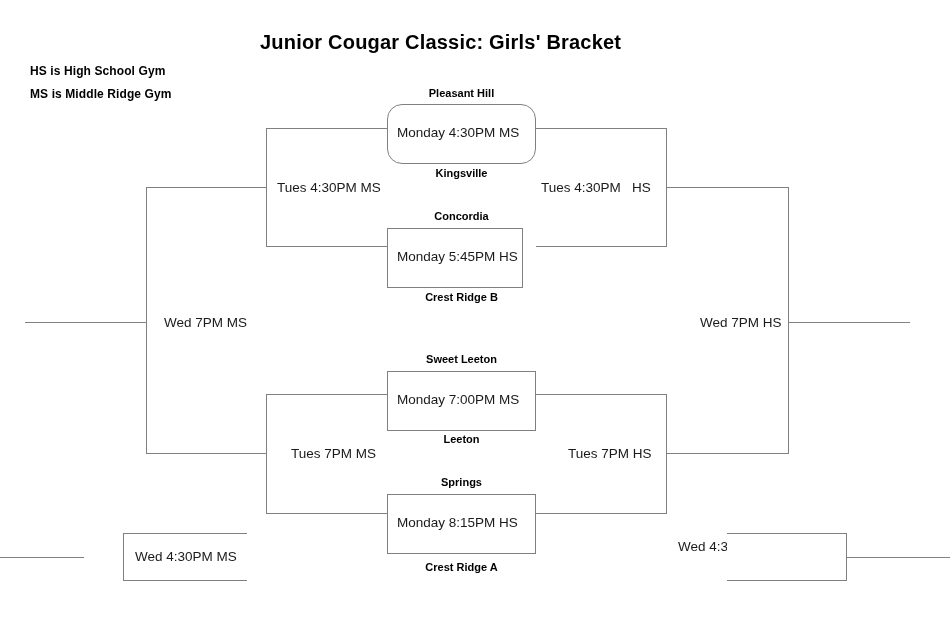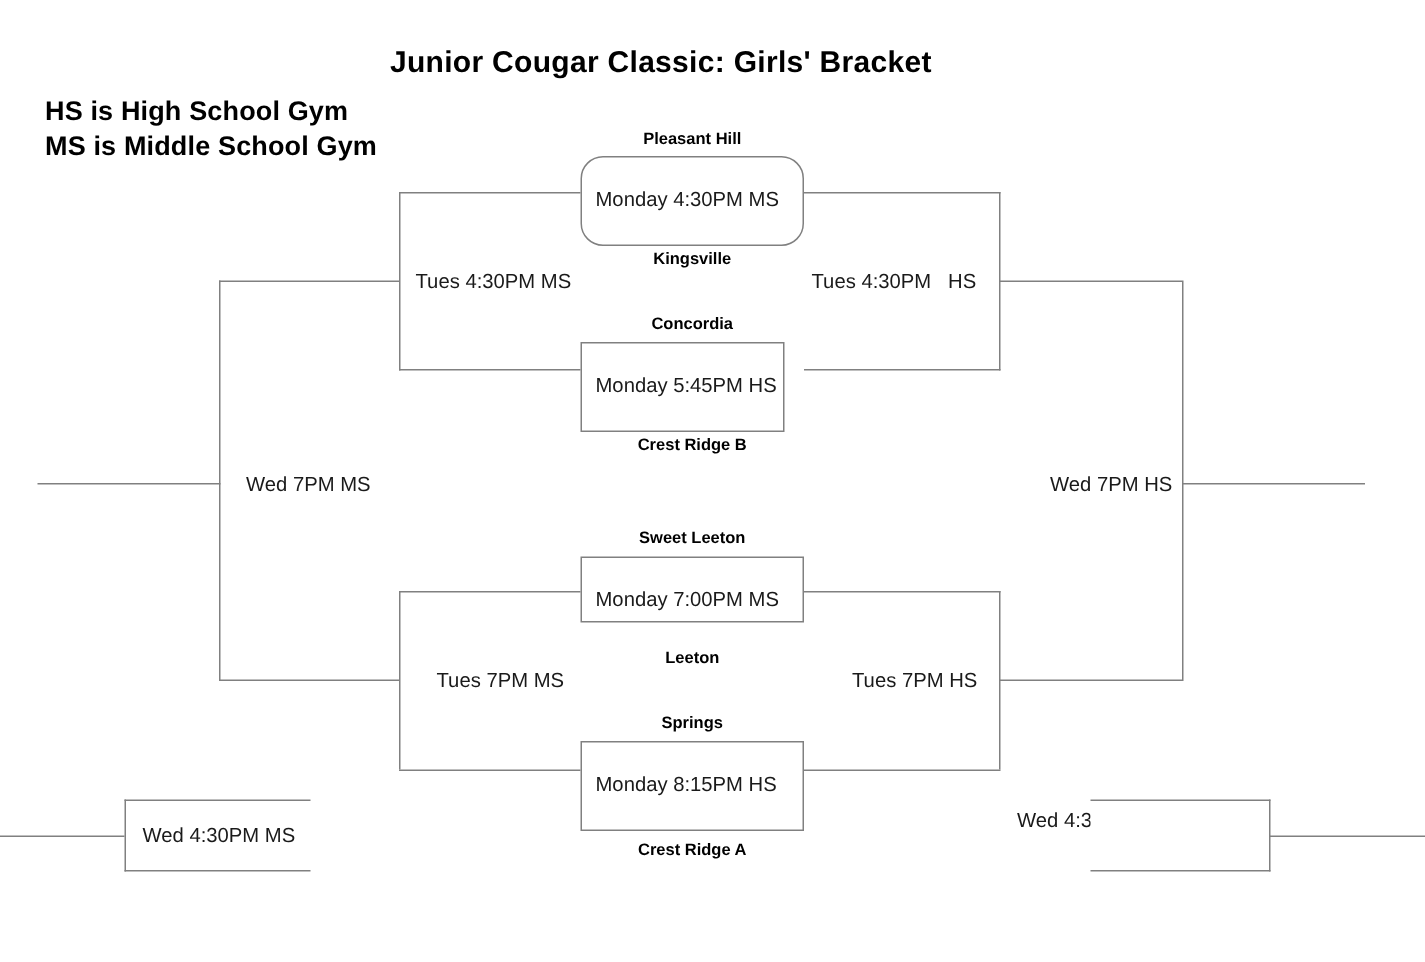--- a/index.html
+++ b/index.html
@@ -22,21 +22,21 @@
 
   
   .title {
     font-size: 20px;
     font-weight: bold;
     color: #000;
     white-space: nowrap;
     letter-spacing: 0.2px;
   }
   .legend-line {
-    font-size: 18px;
+    font-size: 12px;
     font-weight: bold;
     color: #000;
     white-space: nowrap;
     letter-spacing: 0.1px;
   }
   .team {
     font-size: 11px;
     font-weight: bold;
     color: #000;
     white-space: nowrap;
@@ -65,39 +65,40 @@
     box-sizing: border-box;
   }
   
   .box-noright {
     border-top: 1px solid #808080;
     border-bottom: 1px solid #808080;
     border-left: 1px solid #808080;
     border-right: none;
     background: #ffffff;
     box-sizing: border-box;
+    margin-left: 40px;
   }
   .box-noleft {
     border-top: 1px solid #808080;
     border-bottom: 1px solid #808080;
     border-right: 1px solid #808080;
     border-left: none;
     background: #ffffff;
     box-sizing: border-box;
   }
 </style>
 </head>
 <body>
 
 <div id="stage">
 
   <div class="abs title" style="left:260px; top:31px;">Junior Cougar Classic: Girls' Bracket</div>
 
   <div class="abs legend-line" style="left:30px; top:64px;">HS is High School Gym</div>
-  <div class="abs legend-line" style="left:30px; top:87px;">MS is Middle School Gym</div>
+  <div class="abs legend-line" style="left:30px; top:87px;">MS is Middle Ridge Gym</div>
 
   <div class="abs team" style="left:387px; top:87px; width:149px;">Pleasant Hill</div>
   <div class="abs gamebox" style="left:387px; top:104px; width:149px; height:60px;border-radius:15px;">
     <div class="abs slot" style="left:9px; top:20px;">Monday 4:30PM MS</div>
   </div>
   <div class="abs team" style="left:387px; top:167px; width:149px;">Kingsville</div>
 
   <div class="abs team" style="left:387px; top:210px; width:149px;">Concordia</div>
   <div class="abs gamebox" style="left:387px; top:228px; width:136px; height:60px;">
     <div class="abs slot" style="left:9px; top:20px;">Monday 5:45PM HS</div>
@@ -110,21 +111,21 @@
   <div class="abs hline" style="left:146px; top:187px; width:120px;"></div>
   <div class="abs slot" style="left:277px; top:180px;">Tues 4:30PM MS</div>
 
   <div class="abs vline" style="left:666px; top:128px; height:119px;"></div>
   <div class="abs hline" style="left:536px; top:128px; width:131px;"></div>
   <div class="abs hline" style="left:536px; top:246px; width:131px;"></div>
   <div class="abs hline" style="left:666px; top:187px; width:122px;"></div>
   <div class="abs slot" style="left:541px; top:180px;">Tues 4:30PM   HS</div>
 
   <div class="abs team" style="left:387px; top:353px; width:149px;">Sweet Leeton</div>
-  <div class="abs gamebox" style="left:387px; top:371px; width:149px; height:44px;">
+  <div class="abs gamebox" style="left:387px; top:371px; width:149px; height:60px;">
     <div class="abs slot" style="left:9px; top:20px;">Monday 7:00PM MS</div>
   </div>
   <div class="abs team" style="left:387px; top:433px; width:149px;">Leeton</div>
 
   <div class="abs team" style="left:387px; top:476px; width:149px;">Springs</div>
   <div class="abs gamebox" style="left:387px; top:494px; width:149px; height:60px;">
     <div class="abs slot" style="left:9px; top:20px;">Monday 8:15PM HS</div>
   </div>
   <div class="abs team" style="left:387px; top:561px; width:149px;">Crest Ridge A</div>
 

